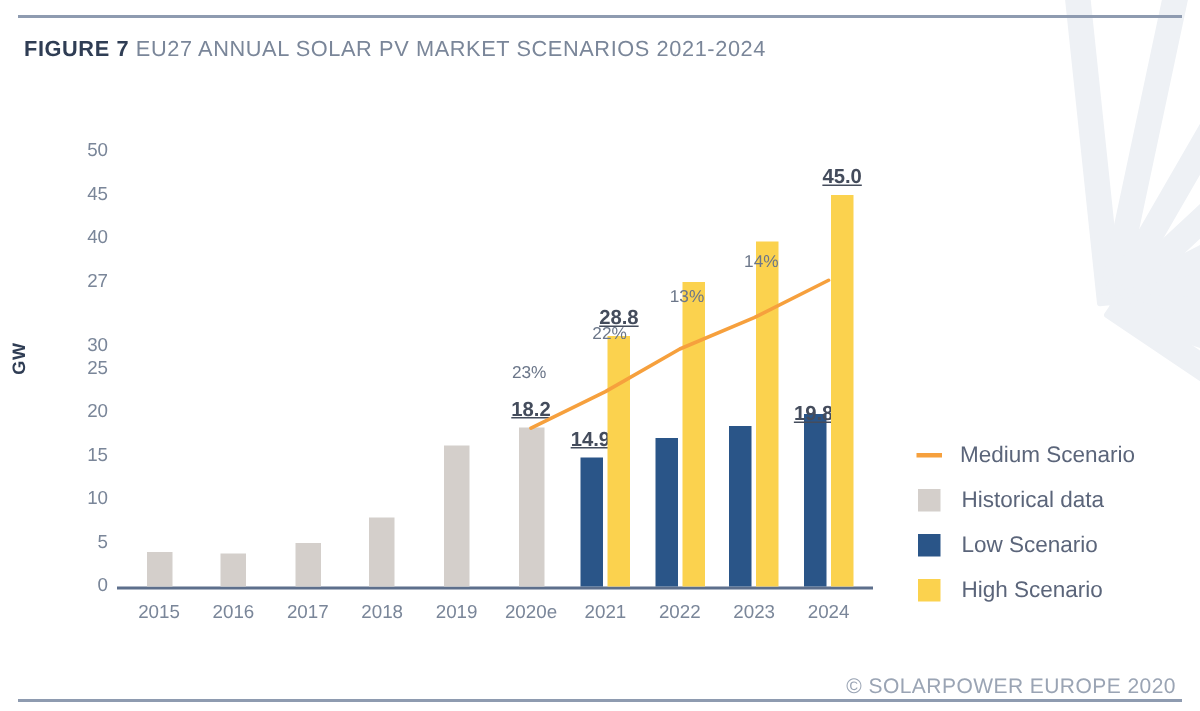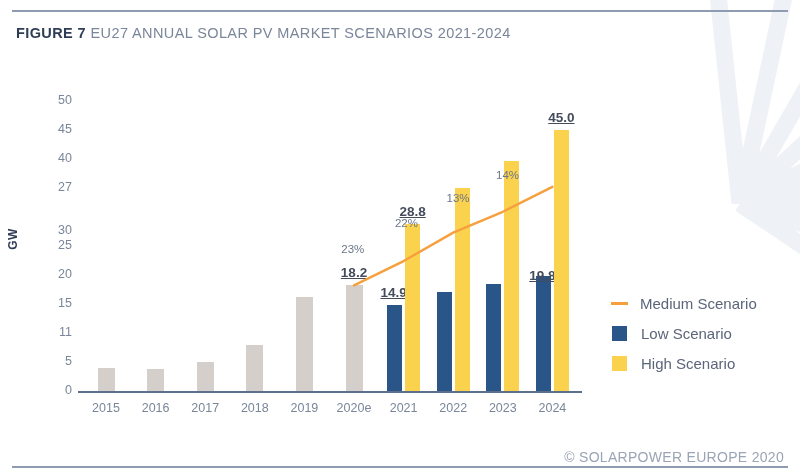--- a/index.html
+++ b/index.html
@@ -213,21 +213,21 @@
   <div class="title">
     <span class="fig">FIGURE 7</span>
     <span>EU27 ANNUAL SOLAR PV MARKET SCENARIOS 2021-2024</span>
   </div>
 
   <div class="plot">
     <div class="axis-title">GW</div>
     <div id="yticks">
         <div class="ytick" style="top: 383px;">0</div>
         <div class="ytick" style="top: 354px;">5</div>
-        <div class="ytick" style="top: 325px;">11</div>
+        <div class="ytick" style="top: 325px;">10</div>
         <div class="ytick" style="top: 296px;">15</div>
         <div class="ytick" style="top: 267px;">20</div>
         <div class="ytick" style="top: 238px;">25</div>
         <div class="ytick" style="top: 209px; margin-top: 14px;">30</div>
         <div class="ytick" style="top: 180px;">27</div>
         <div class="ytick" style="top: 151px;">40</div>
         <div class="ytick" style="top: 122px;">45</div>
         <div class="ytick" style="top: 93px;">50</div>
       </div>
     <div class="baseline"></div>
@@ -274,20 +274,24 @@
         <div class="xtick" style="left: 524.4px;">2024</div>
       </div>
   </div>
 
   <div class="legend" id="legend">
       <div class="legend-row">
         <span class="legend-swatch line" style="background: rgb(246, 160, 61);"></span>
         <span class="legend-text">Medium Scenario</span>
       </div>
       <div class="legend-row">
+        <span class="legend-swatch" style="background: rgb(212, 207, 203);"></span>
+        <span class="legend-text">Historical data</span>
+      </div>
+      <div class="legend-row">
         <span class="legend-swatch" style="background: rgb(42, 85, 136);"></span>
         <span class="legend-text">Low Scenario</span>
       </div>
       <div class="legend-row">
         <span class="legend-swatch" style="background: rgb(251, 210, 78);"></span>
         <span class="legend-text">High Scenario</span>
       </div>
     </div>
 
   <div class="credit">© SOLARPOWER EUROPE 2020</div>

